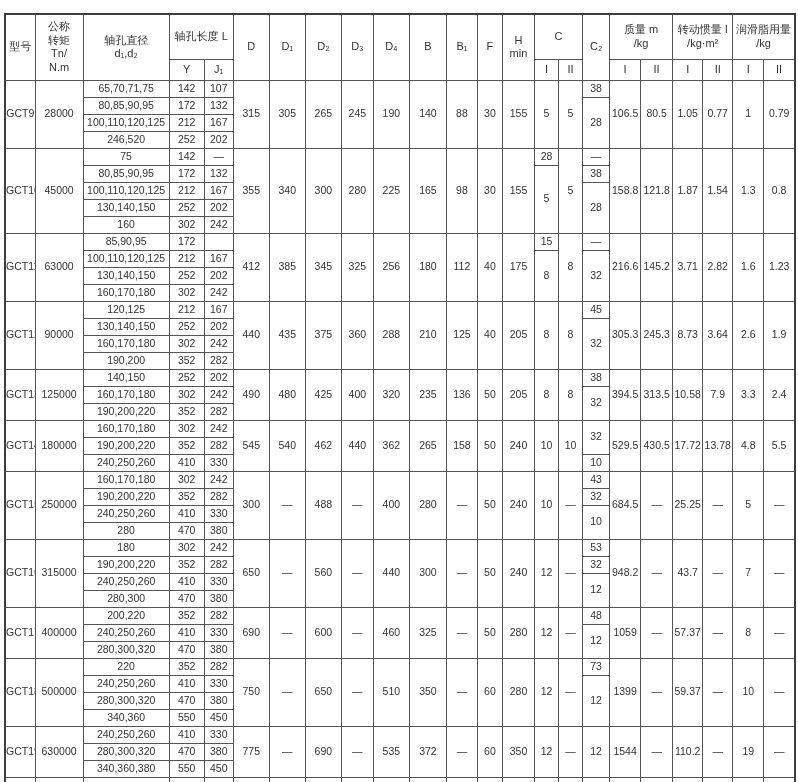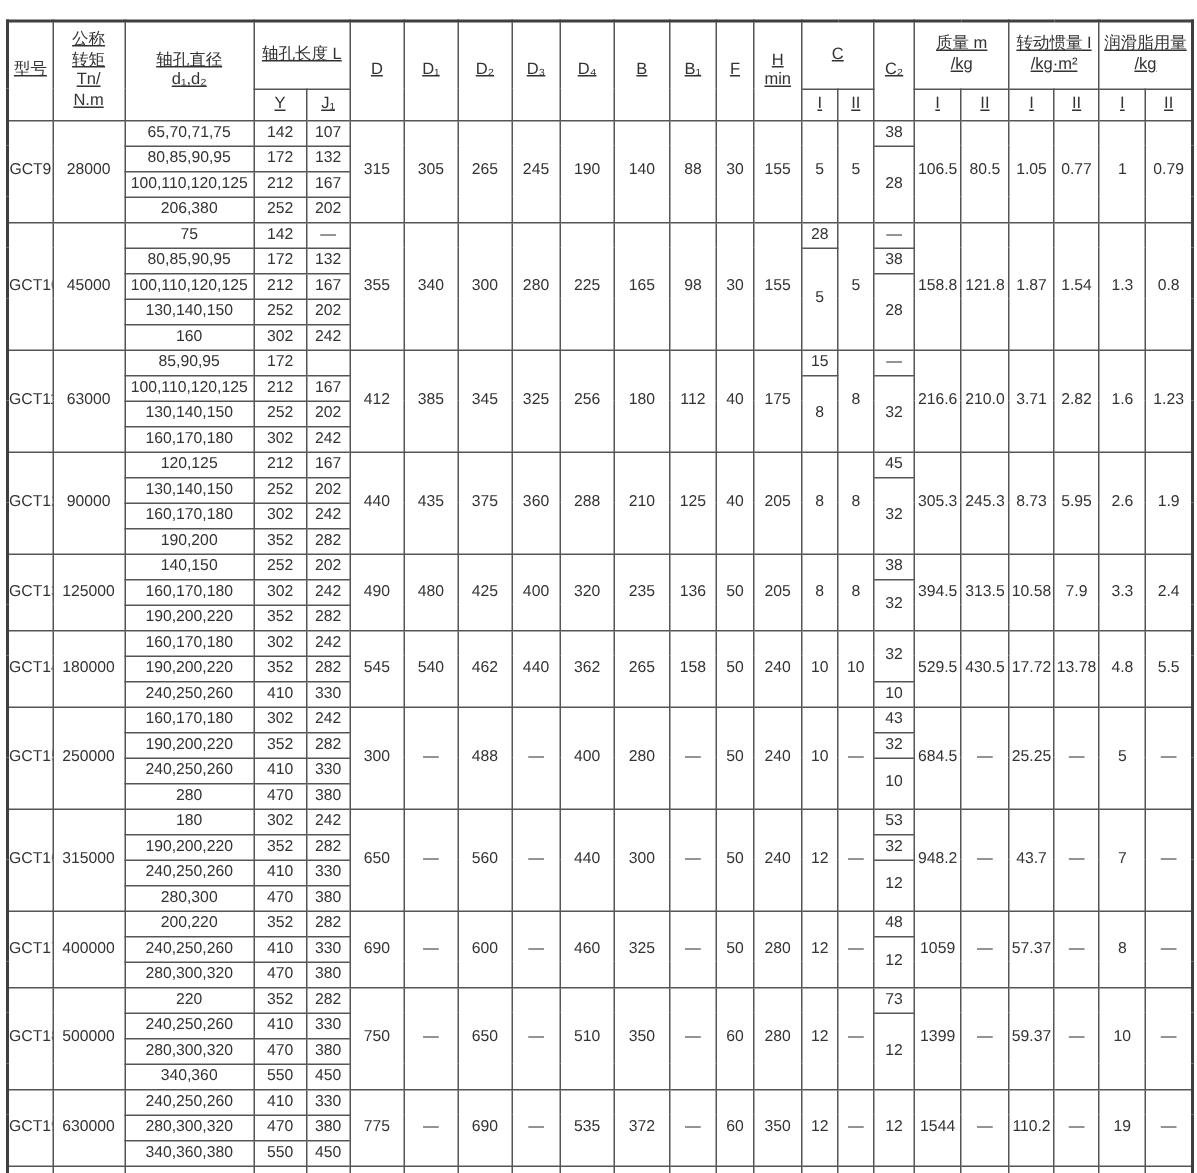--- a/index.html
+++ b/index.html
@@ -18,21 +18,20 @@
     text-align:center;
     vertical-align:middle;
     padding:0;
     overflow:hidden;
   }
   table.spec th {
     font-weight:normal;
     font-size:11px;
     line-height:1.25;
     white-space:pre-line;
-    text-decoration:underline;
   }
   table.spec td {
     font-size:10.5px;
     line-height:1.1;
     white-space:nowrap;
   }
   thead tr.h1 { height:45px; }
   thead tr.h2 { height:21px; }
   tbody tr { height:17px; }
   tbody tr.cut-row { height:10px; }
@@ -142,21 +141,21 @@
             <td>172</td>
             <td>132</td>
             <td rowspan="3">28</td>
           </tr>
           <tr>
             <td>100,110,120,125</td>
             <td>212</td>
             <td>167</td>
           </tr>
           <tr>
-            <td>206,380</td>
+            <td>246,520</td>
             <td>252</td>
             <td>202</td>
           </tr>
           <tr>
             <td rowspan="5">GCT10</td>
             <td rowspan="5">45000</td>
             <td>75</td>
             <td>142</td>
             <td>—</td>
             <td rowspan="5">355</td>
@@ -213,21 +212,21 @@
             <td rowspan="4">325</td>
             <td rowspan="4">256</td>
             <td rowspan="4">180</td>
             <td rowspan="4">112</td>
             <td rowspan="4">40</td>
             <td rowspan="4">175</td>
             <td>15</td>
             <td rowspan="4">8</td>
             <td>—</td>
             <td rowspan="4">216.6</td>
-            <td rowspan="4">210.0</td>
+            <td rowspan="4">145.2</td>
             <td rowspan="4">3.71</td>
             <td rowspan="4">2.82</td>
             <td rowspan="4">1.6</td>
             <td rowspan="4">1.23</td>
           </tr>
           <tr>
             <td>100,110,120,125</td>
             <td>212</td>
             <td>167</td>
             <td rowspan="3">8</td>
@@ -257,21 +256,21 @@
             <td rowspan="4">210</td>
             <td rowspan="4">125</td>
             <td rowspan="4">40</td>
             <td rowspan="4">205</td>
             <td rowspan="4">8</td>
             <td rowspan="4">8</td>
             <td>45</td>
             <td rowspan="4">305.3</td>
             <td rowspan="4">245.3</td>
             <td rowspan="4">8.73</td>
-            <td rowspan="4">5.95</td>
+            <td rowspan="4">3.64</td>
             <td rowspan="4">2.6</td>
             <td rowspan="4">1.9</td>
           </tr>
           <tr>
             <td>130,140,150</td>
             <td>252</td>
             <td>202</td>
             <td rowspan="3">32</td>
           </tr>
           <tr>

